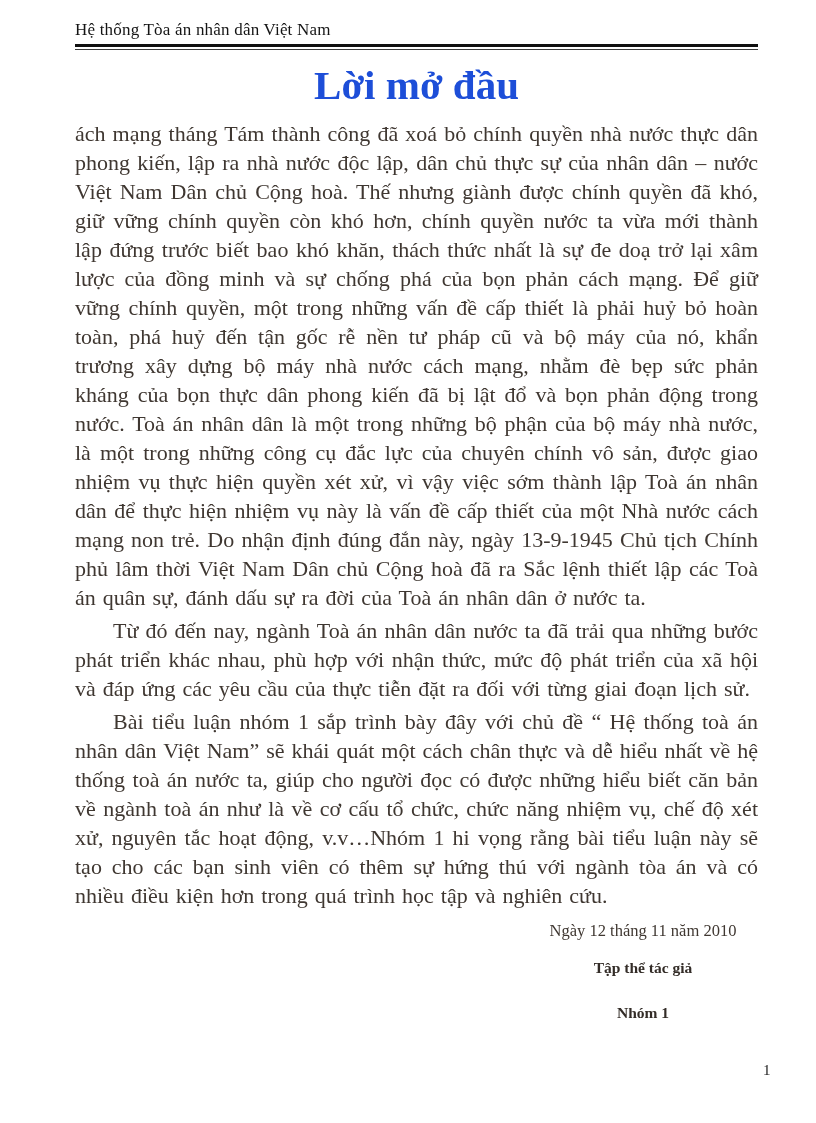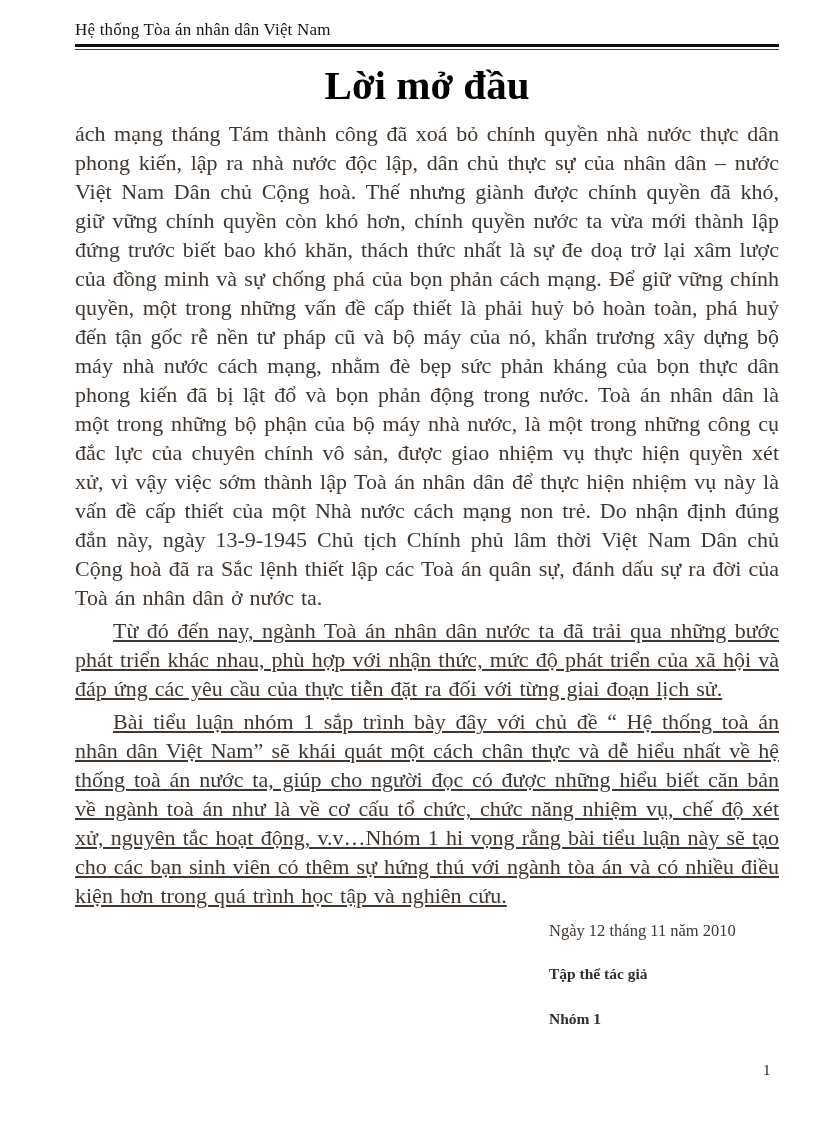--- a/index.html
+++ b/index.html
@@ -6,66 +6,66 @@
   body {
     width: 816px; height: 1123px;
     background: #ffffff;
     font-family: "Liberation Serif", "DejaVu Serif", serif;
   }
   .page {
     position: relative;
     width: 816px; height: 1123px;
     background: #ffffff;
     box-sizing: border-box;
-    padding: 20px 37px 0 75px;
+    padding: 20px 58px 0 75px;
     overflow: hidden;
   }
   .header-text {
     font-size: 17px;
     color: #141414;
     letter-spacing: 0.2px;
     padding-bottom: 3px;
   }
   .header-rule {
     height: 2px;
     border-top: 3px solid #101010;
     border-bottom: 1px solid #3c3c3c;
     margin-top: 1px;
   }
   .doc-title {
     text-align: center;
     font-size: 41px;
-    color: #000000;
+    color: #1d4ed8;
     margin: 12px 0 10px 0;
     line-height: 1.15;
   }
   .body-text { color: #3f3731; }
   .para {
     font-size: 22px;
     line-height: 29px;
     text-align: justify;
     margin: 0 0 4px 0;
     word-spacing: 1.5px;
   }
-  .para.indent { text-indent: 38px; text-decoration: underline; }
+  .para.indent { text-indent: 38px; }
   .closing-block {
     width: 230px;
     margin: 8px 0 0 auto;
-    text-align: left;
+    text-align: center;
     color: #3f3731;
   }
   .date-line { font-size: 16.5px; line-height: 26px; }
   .authors-line, .group-line {
     font-size: 15.5px;
     font-weight: bold;
     line-height: 21px;
     color: #332c27;
     margin-top: 24px;
   }
-  .authors-line { margin-top: 19px; }
+  .authors-line { margin-top: 13px; }
   .page-number {
     position: absolute;
     top: 1062px;
     left: 763px;
     font-size: 15px;
     color: #1a1a1a;
   }
 </style>
 </head>
 <body>

